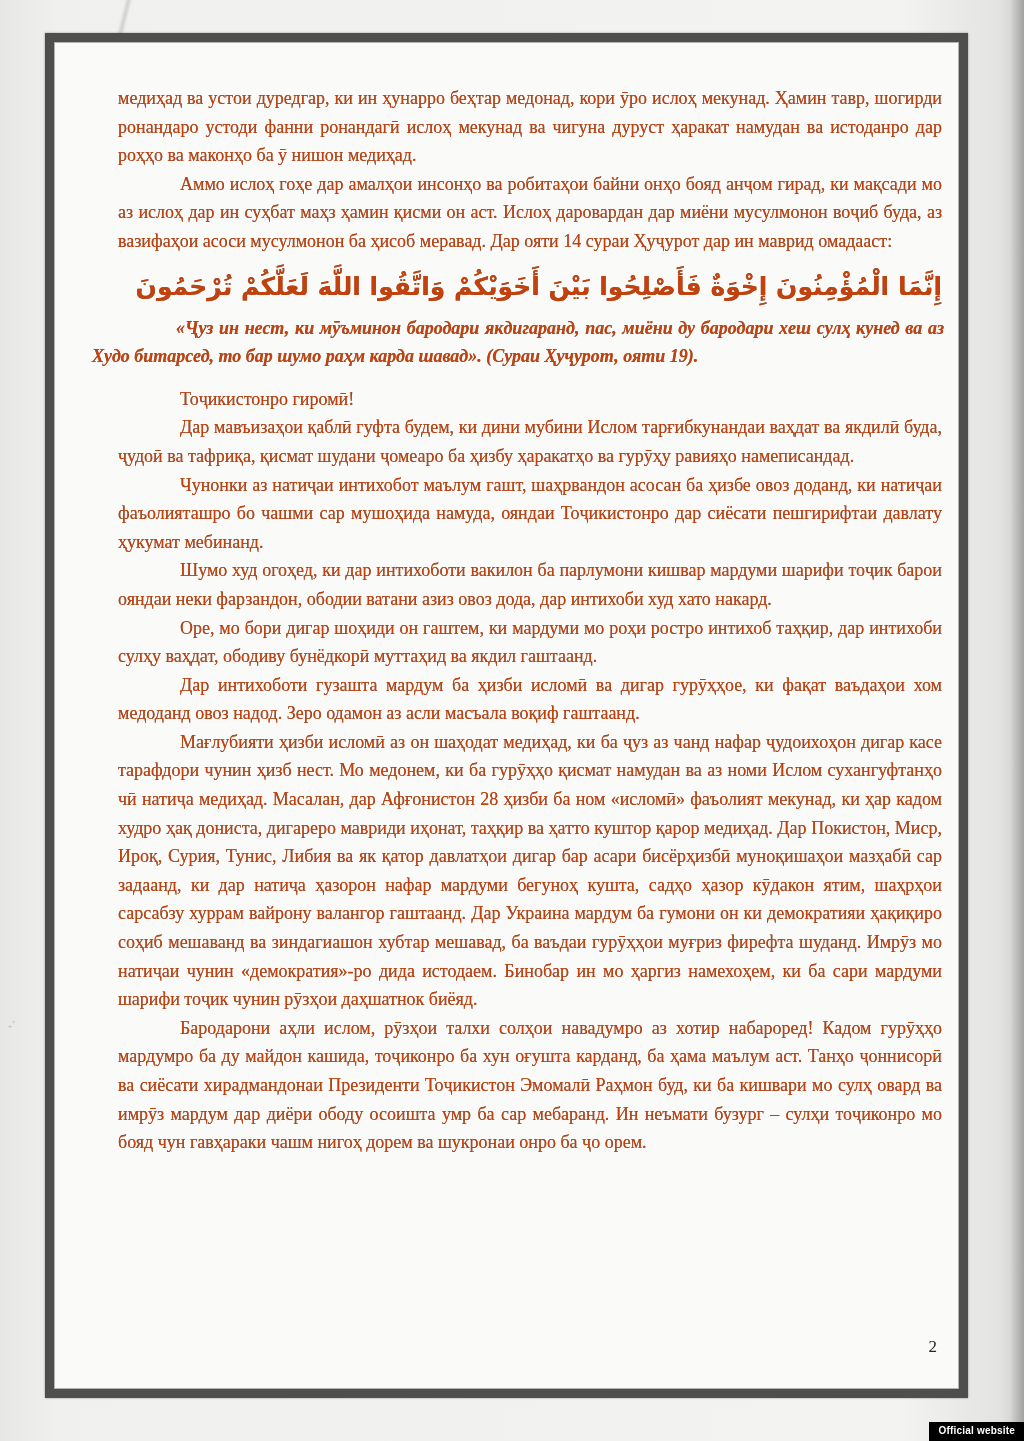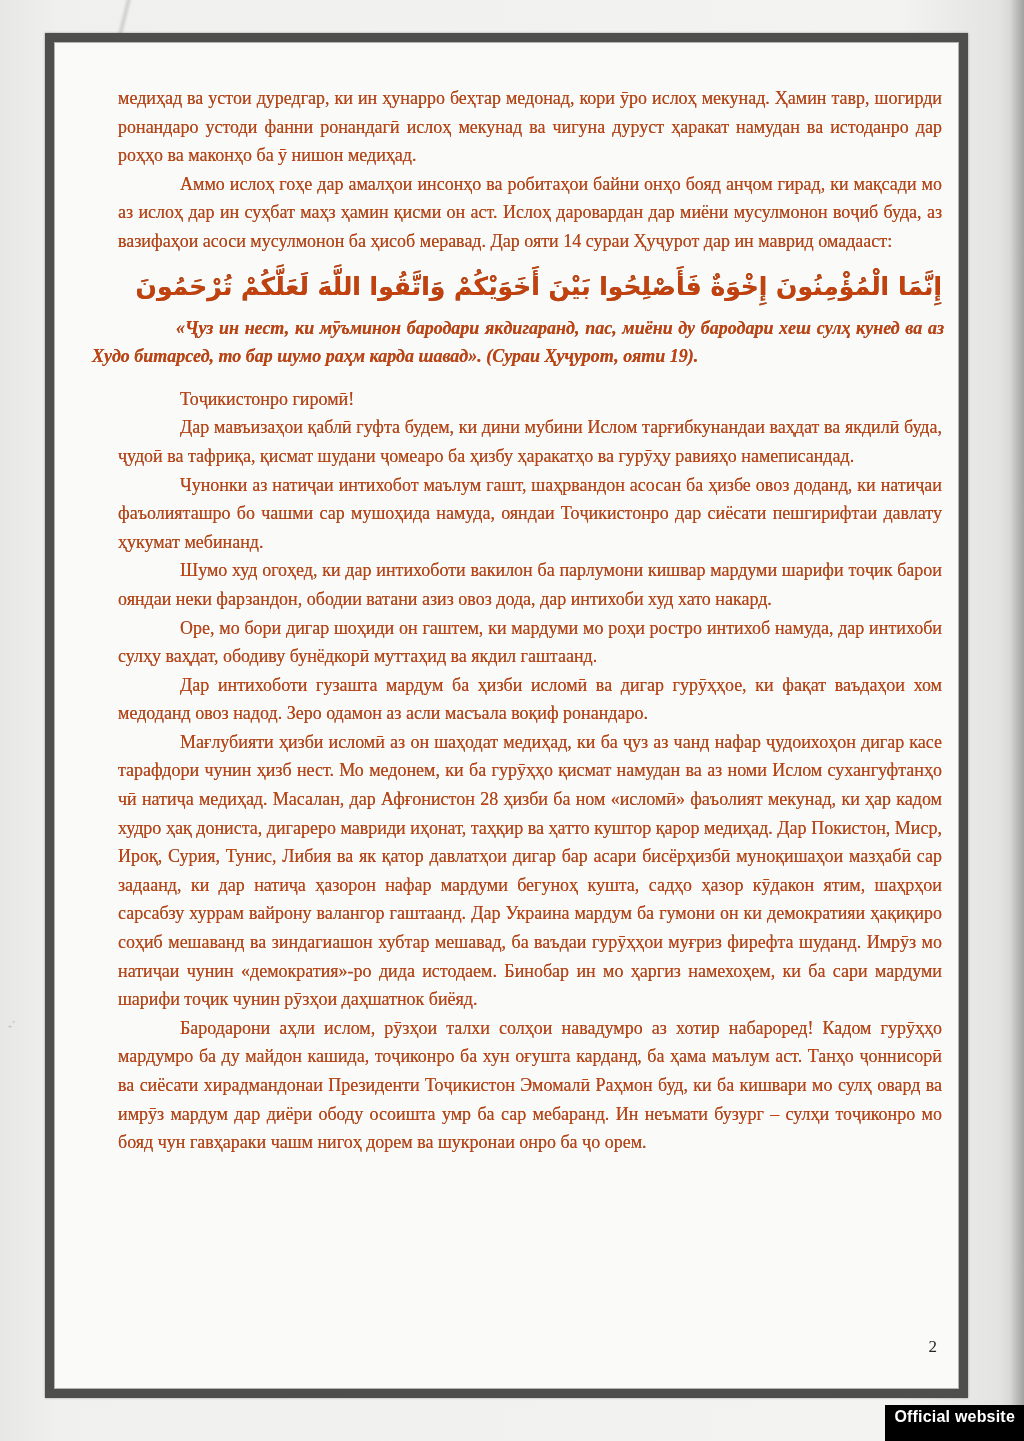--- a/index.html
+++ b/index.html
@@ -71,22 +71,22 @@
     position: absolute; right: 22px; bottom: 32px;
     font-size: 17px; color: #262626;
     font-family: "Liberation Serif", serif;
   }
   .badge {
     position: absolute; right: 0; bottom: 0;
     background: #000;
     color: #fff;
     font-family: "Liberation Sans", sans-serif;
     font-weight: bold;
-    font-size: 16px;
-    padding: 3px 9px 15px 9px;
+    font-size: 10px;
+    padding: 3px 9px 5px 9px;
     letter-spacing: 0.2px;
   }
 </style>
 </head>
 <body>
 
 <div class="scan">
 
   <div class="crease"></div>
   <span class="smudge" style="left:62px; top:100px;">~'·,</span>
@@ -97,22 +97,22 @@
   <div class="frame">
     <div class="textblock">
       <p class="para cont">медиҳад ва устои дуредгар, ки ин ҳунарро беҳтар медонад, кори ӯро ислоҳ мекунад. Ҳамин тавр, шогирди ронандаро устоди фанни ронандагӣ ислоҳ мекунад ва чигуна дуруст ҳаракат намудан ва истоданро дар роҳҳо ва маконҳо ба ӯ нишон медиҳад.</p>
       <p class="para">Аммо ислоҳ гоҳе дар амалҳои инсонҳо ва робитаҳои байни онҳо бояд анҷом гирад, ки мақсади мо аз ислоҳ дар ин суҳбат маҳз ҳамин қисми он аст. Ислоҳ даровардан дар миёни мусулмонон воҷиб буда, аз вазифаҳои асоси мусулмонон ба ҳисоб меравад. Дар ояти 14 сураи Ҳуҷурот дар ин маврид омадааст:</p>
       <div class="arabic">إِنَّمَا الْمُؤْمِنُونَ إِخْوَةٌ فَأَصْلِحُوا بَيْنَ أَخَوَيْكُمْ وَاتَّقُوا اللَّهَ لَعَلَّكُمْ تُرْحَمُونَ</div>
       <div class="quote">«Ҷуз ин нест, ки мӯъминон бародари якдигаранд, пас, миёни ду бародари хеш сулҳ кунед ва аз Худо битарсед, то бар шумо раҳм карда шавад». (Сураи Ҳуҷурот, ояти 19).</div>
       <p class="para">Тоҷикистонро гиромӣ!</p>
       <p class="para">Дар мавъизаҳои қаблӣ гуфта будем, ки дини мубини Ислом тарғибкунандаи ваҳдат ва якдилӣ буда, ҷудоӣ ва тафриқа, қисмат шудани ҷомеаро ба ҳизбу ҳаракатҳо ва гурӯҳу равияҳо намеписандад.</p>
       <p class="para">Чунонки аз натиҷаи интихобот маълум гашт, шаҳрвандон асосан ба ҳизбе овоз доданд, ки натиҷаи фаъолияташро бо чашми сар мушоҳида намуда, ояндаи Тоҷикистонро дар сиёсати пешгирифтаи давлату ҳукумат мебинанд.</p>
       <p class="para">Шумо худ огоҳед, ки дар интихоботи вакилон ба парлумони кишвар мардуми шарифи тоҷик барои ояндаи неки фарзандон, ободии ватани азиз овоз дода, дар интихоби худ хато накард.</p>
-      <p class="para">Оре, мо бори дигар шоҳиди он гаштем, ки мардуми мо роҳи ростро интихоб намуда, дар интихоби сулҳу ваҳдат, ободиву бунёдкорӣ муттаҳид ва якдил гаштаанд.</p>
-      <p class="para">Дар интихоботи гузашта мардум ба ҳизби исломӣ ва дигар гурӯҳҳое, ки фақат ваъдаҳои хом медоданд овоз надод. Зеро одамон аз асли масъала воқиф ронандаро.</p>
+      <p class="para">Оре, мо бори дигар шоҳиди он гаштем, ки мардуми мо роҳи ростро интихоб таҳқир, дар интихоби сулҳу ваҳдат, ободиву бунёдкорӣ муттаҳид ва якдил гаштаанд.</p>
+      <p class="para">Дар интихоботи гузашта мардум ба ҳизби исломӣ ва дигар гурӯҳҳое, ки фақат ваъдаҳои хом медоданд овоз надод. Зеро одамон аз асли масъала воқиф гаштаанд.</p>
       <p class="para">Мағлубияти ҳизби исломӣ аз он шаҳодат медиҳад, ки ба ҷуз аз чанд нафар ҷудоихоҳон дигар касе тарафдори чунин ҳизб нест. Мо медонем, ки ба гурӯҳҳо қисмат намудан ва аз номи Ислом сухангуфтанҳо чӣ натиҷа медиҳад. Масалан, дар Афғонистон 28 ҳизби ба ном «исломӣ» фаъолият мекунад, ки ҳар кадом худро ҳақ дониста, дигареро мавриди иҳонат, таҳқир ва ҳатто куштор қарор медиҳад. Дар Покистон, Миср, Ироқ, Сурия, Тунис, Либия ва як қатор давлатҳои дигар бар асари бисёрҳизбӣ муноқишаҳои мазҳабӣ сар задаанд, ки дар натиҷа ҳазорон нафар мардуми бегуноҳ кушта, садҳо ҳазор кӯдакон ятим, шаҳрҳои сарсабзу хуррам вайрону валангор гаштаанд. Дар Украина мардум ба гумони он ки демократияи ҳақиқиро соҳиб мешаванд ва зиндагиашон хубтар мешавад, ба ваъдаи гурӯҳҳои муғриз фирефта шуданд. Имрӯз мо натиҷаи чунин «демократия»-ро дида истодаем. Бинобар ин мо ҳаргиз намехоҳем, ки ба сари мардуми шарифи тоҷик чунин рӯзҳои даҳшатнок биёяд.</p>
       <p class="para">Бародарони аҳли ислом, рӯзҳои талхи солҳои навадумро аз хотир набароред! Кадом гурӯҳҳо мардумро ба ду майдон кашида, тоҷиконро ба хун оғушта карданд, ба ҳама маълум аст. Танҳо ҷоннисорӣ ва сиёсати хирадмандонаи Президенти Тоҷикистон Эмомалӣ Раҳмон буд, ки ба кишвари мо сулҳ овард ва имрӯз мардум дар диёри ободу осоишта умр ба сар мебаранд. Ин неъмати бузург – сулҳи тоҷиконро мо бояд чун гавҳараки чашм нигоҳ дорем ва шукронаи онро ба ҷо орем.</p>
     </div>
     <div class="pagenum">2</div>
   </div>
 
   <div class="edge-right"></div>
   <div class="badge">Official website</div>
 
 </div>

